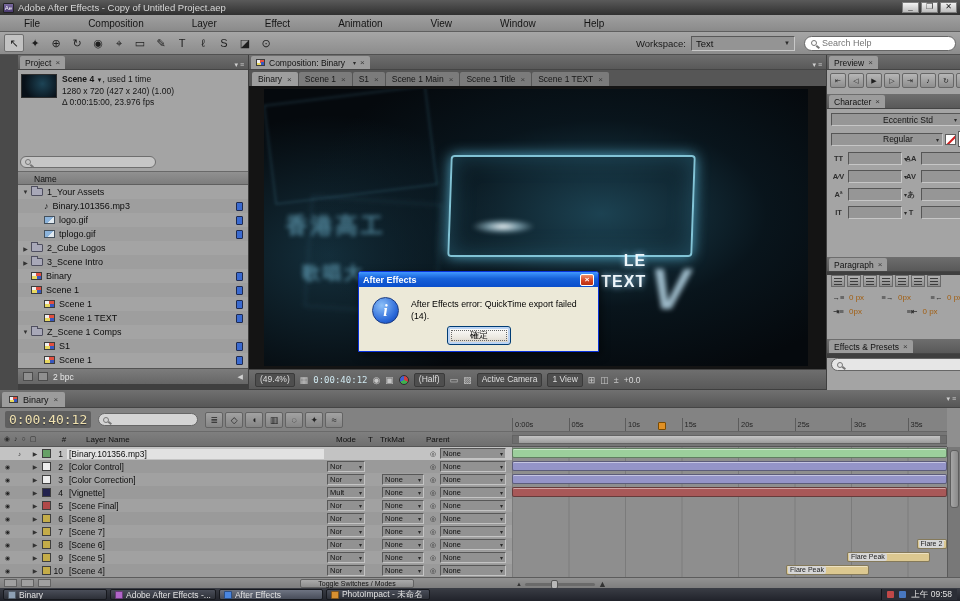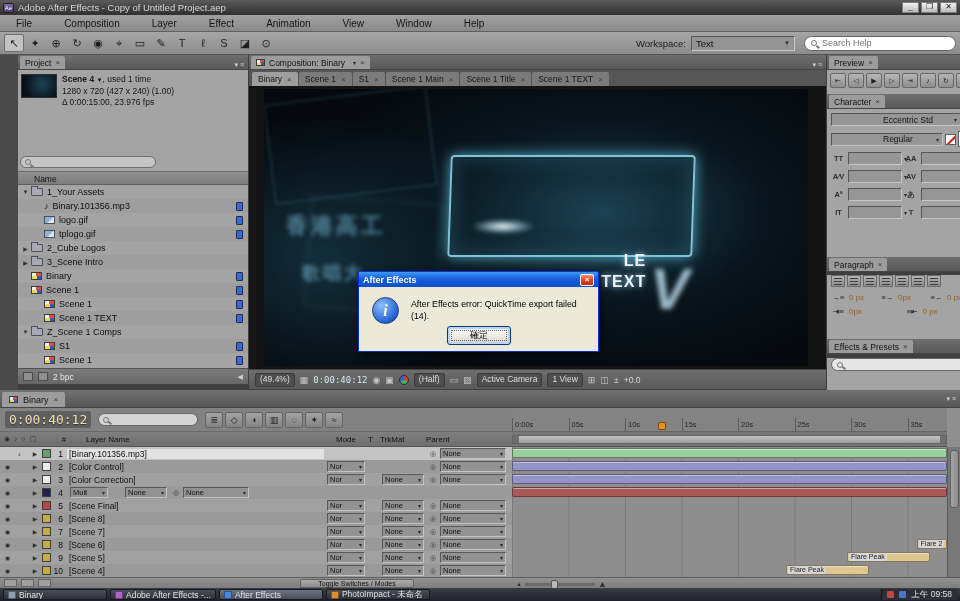--- a/index.html
+++ b/index.html
@@ -12,21 +12,21 @@
     display:flex;align-items:center;padding:0 3px;color:#d8d8d8;font-size:9.5px;gap:4px;}
   .app-ico{width:11px;height:10px;background:linear-gradient(#7a6aa0,#4a3a70);border:1px solid #222;color:#fff;
     font-size:6px;line-height:8px;text-align:center;border-radius:1px;}
   .win-btns{margin-left:auto;display:flex;gap:2px;}
   .win-btn{width:17px;height:11px;background:linear-gradient(#f2f2f2,#bdbdbd);border:1px solid #7d7d7d;
     font-size:8px;line-height:8px;text-align:center;color:#222;}
 
   
   #menubar{position:absolute;top:15px;left:0;width:960px;height:17px;background:linear-gradient(#a0a0a0,#8a8a8a);
     border-bottom:1px solid #5f5f5f;display:flex;align-items:center;font-size:10px;color:#141414;}
-  .menu-item{padding:1px 16px;}
+  .menu-item{padding:1px 24px;}
 
   
   #toolbar{position:absolute;top:32px;left:0;width:960px;height:23px;background:linear-gradient(#a6a6a6,#8c8c8c);
     border-bottom:1px solid #515151;display:flex;align-items:center;gap:1px;padding:0 4px;}
   .tool{width:20px;height:18px;display:flex;align-items:center;justify-content:center;font-size:11px;color:#1e1e1e;
     border:1px solid transparent;border-radius:2px;}
   .tool.active{background:#c2c2c2;border-color:#6e6e6e;}
   .tb-spring{flex:1;}
   .ws-label{font-size:9.5px;color:#1a1a1a;margin:0 4px 0 8px;}
   .sunken{background:#949494;border:1px solid;border-color:#585858 #c8c8c8 #c8c8c8 #585858;
@@ -808,20 +808,21 @@
             </span>
           </div>
           <div class="tl-row">
             <span class="c-av">
               <span class="mini">◉</span>
               <span class="mini"></span>
             </span>
             <span class="tl-twirl">▶</span>
             <span class="tl-color" style="background: rgb(34, 34, 78);"></span>
             <span class="c-num">4</span>
+            <span class="c-name">[Vignette]</span>
             <span class="c-mode">
               <span class="dd w38">
                 <span>Mult</span>
                 <span class="dda">▾</span>
               </span>
             </span>
             <span class="c-t"></span>
             <span class="c-trk">
               <span class="dd w42">
                 <span>None</span>

